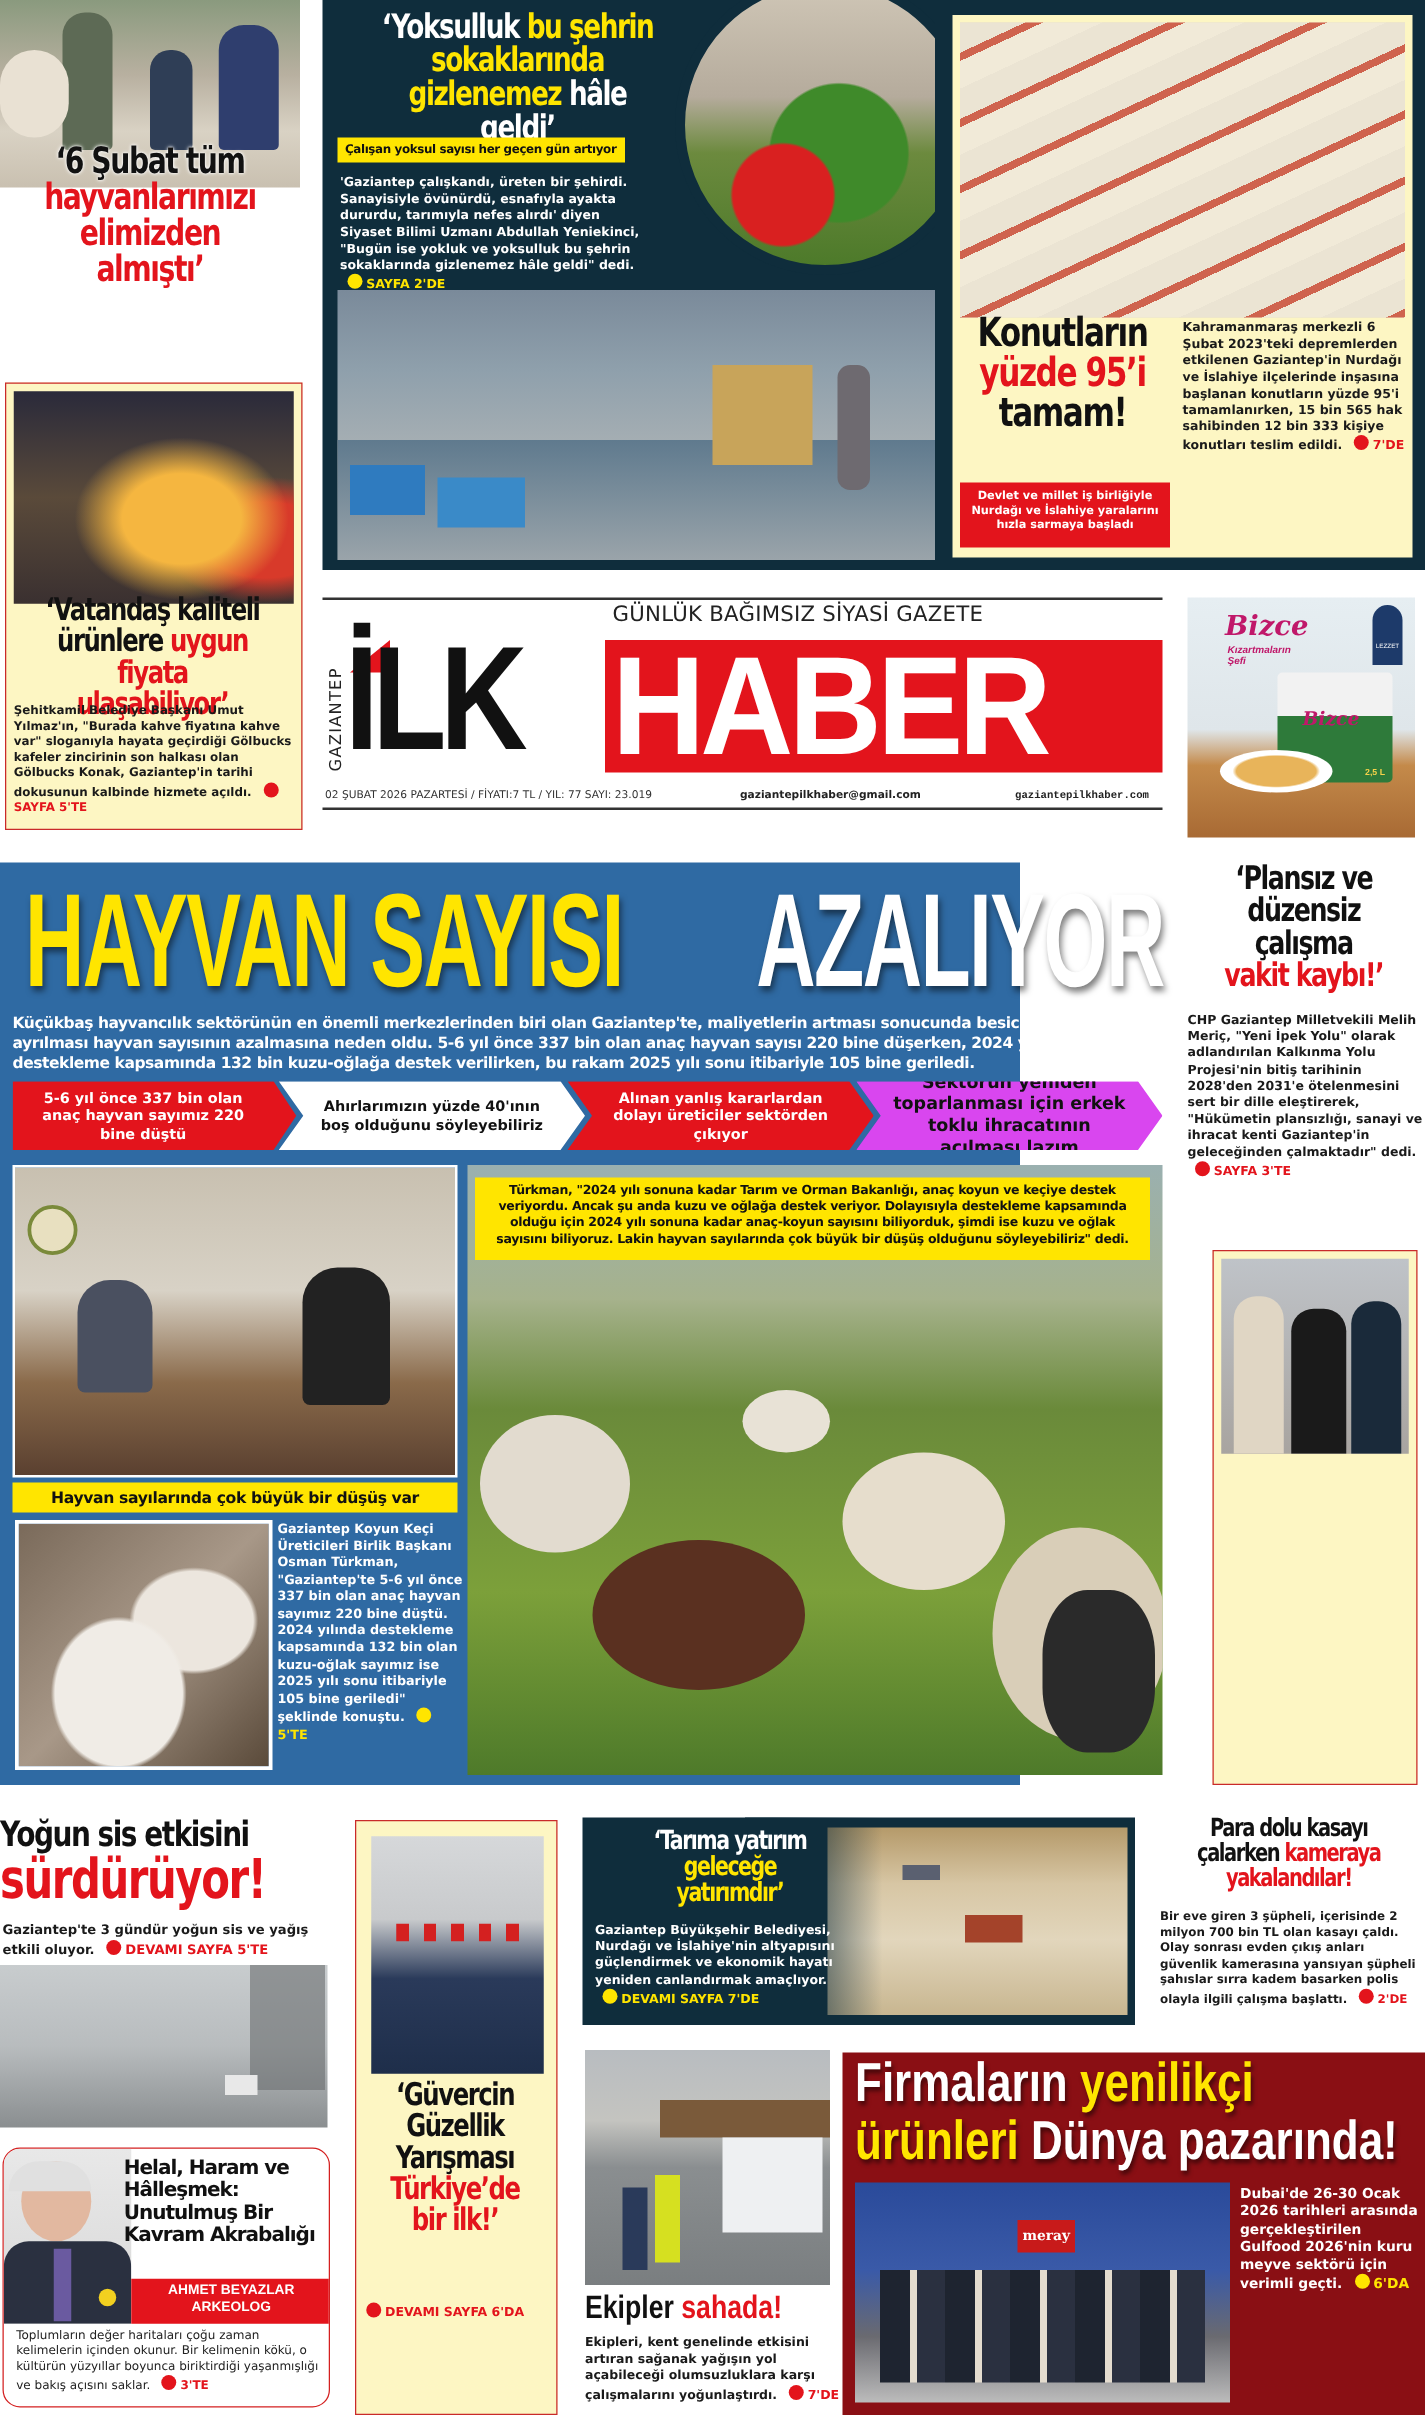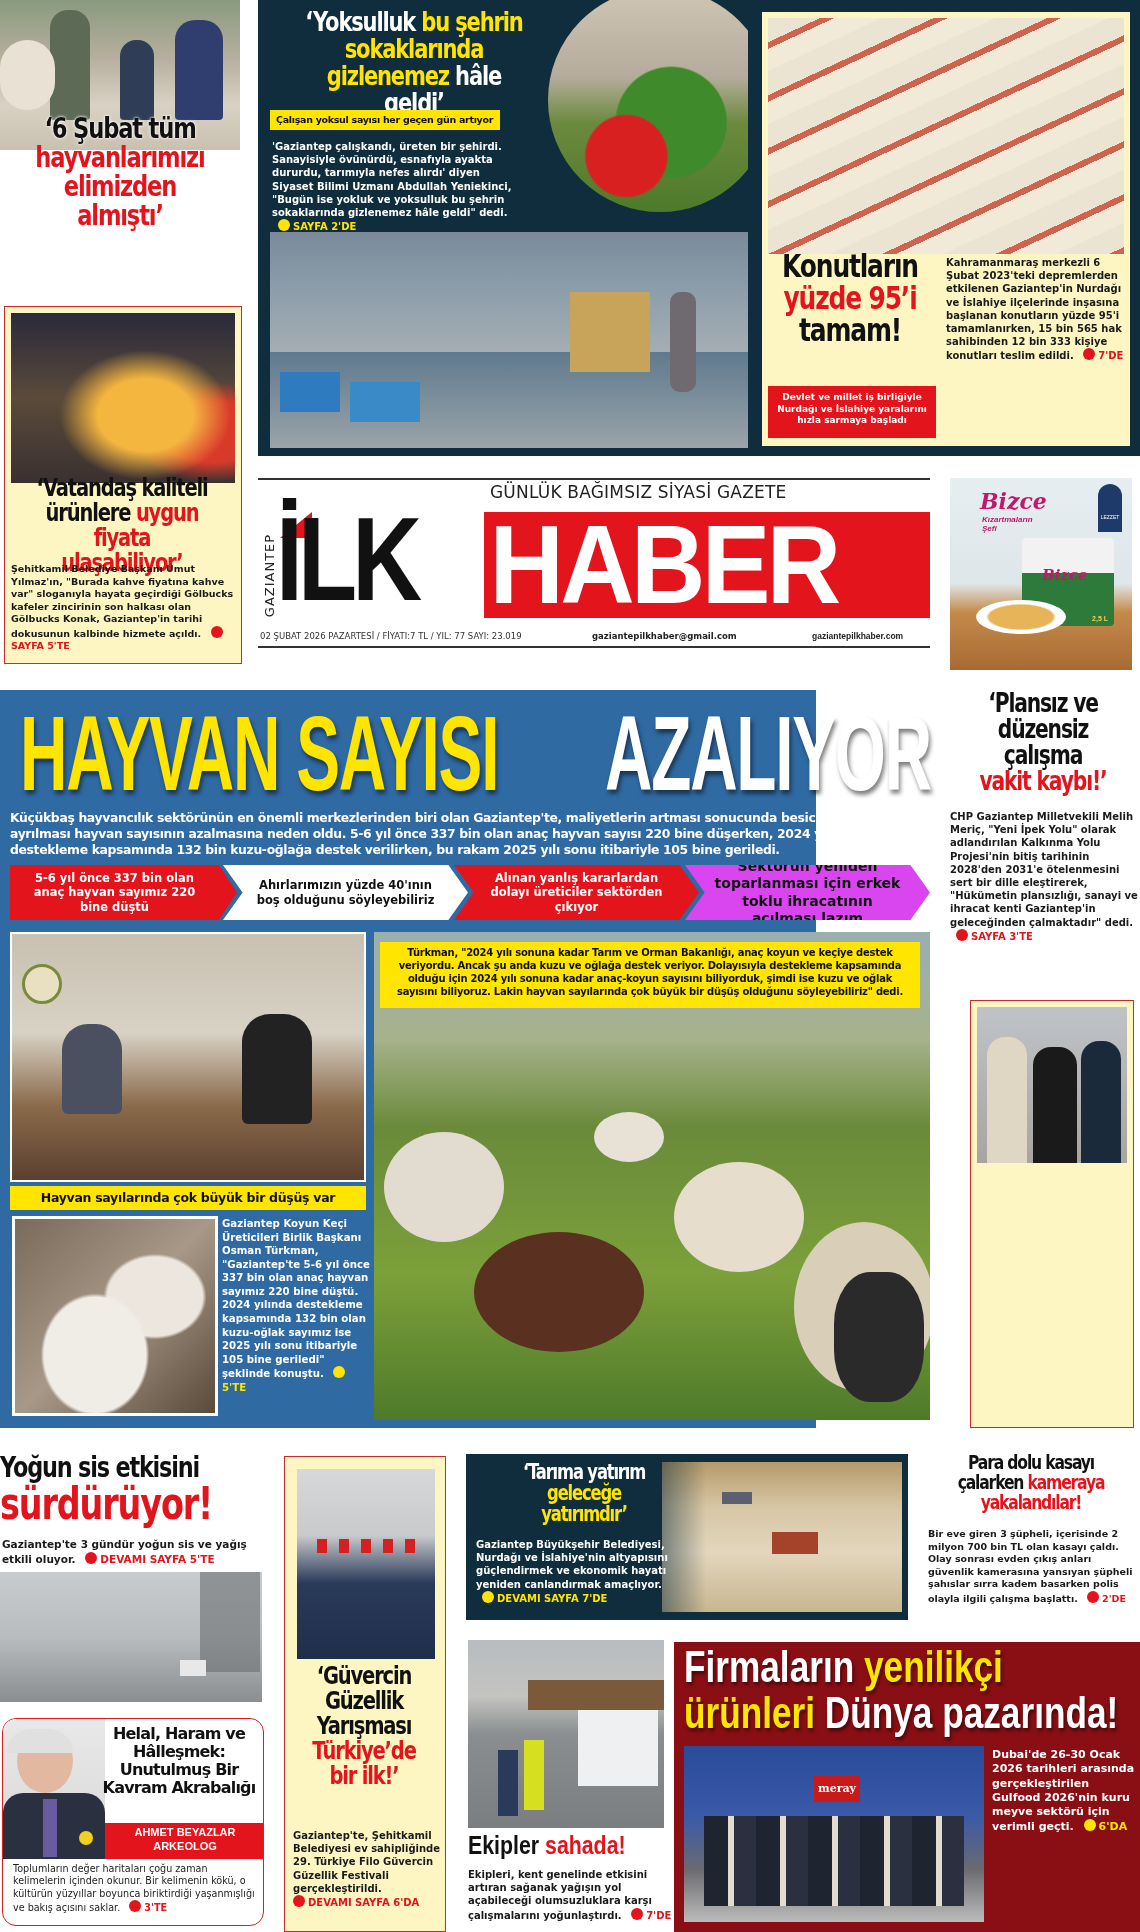--- a/index.html
+++ b/index.html
@@ -89,21 +89,21 @@
   <div class="abs" style="left:232px;top:10px;font-size:17px;color:#222;font-family:'DejaVu Sans',sans-serif;letter-spacing:.2px">GÜNLÜK BAĞIMSIZ SİYASİ GAZETE</div>
   <div class="abs" style="left:-34px;top:96px;font-size:13px;color:#222;transform:rotate(-90deg);font-family:'DejaVu Sans',sans-serif;letter-spacing:1px;width:90px;text-align:center">GAZIANTEP</div>
   <div class="abs" style="left:22px;top:40px;width:0;height:0;border-left:32px solid transparent;border-bottom:26px solid #e3141c"></div>
   <div class="abs" style="left:18px;top:28px;font-size:118px;font-weight:900;color:#111;font-family:'Liberation Sans',sans-serif;letter-spacing:-6px;transform:scaleX(.82);transform-origin:left top;line-height:1">İLK</div>
   <div class="abs" style="left:226px;top:40px;width:446px;height:106px;background:#e3141c;overflow:hidden">
     <div style="font-size:112px;font-weight:900;color:#fff;font-family:'Liberation Sans',sans-serif;letter-spacing:-4px;line-height:106px;transform:scaleX(.92);transform-origin:left top;padding-left:6px">HABER</div>
   </div>
   <div class="abs" style="left:0;top:174px;width:672px;height:1.5px;background:#333"></div>
   <div class="abs" style="left:2px;top:159px;font-size:8.5px;color:#333;font-family:'DejaVu Sans',sans-serif">02 ŞUBAT 2026 PAZARTESİ / FİYATI:7 TL / YIL: 77 SAYI: 23.019</div>
   <div class="abs" style="left:334px;top:159px;font-size:8.5px;font-weight:700;color:#222;font-family:'DejaVu Sans',sans-serif">gaziantepilkhaber@gmail.com</div>
-  <div class="abs" style="left:554px;top:159px;font-size:8.5px;font-weight:700;color:#222;font-family:Liberation Sans, sans-serif">gaziantepilkhaber.com</div>
+  <div class="abs" style="left:554px;top:159px;font-size:8.5px;font-weight:700;color:#222;font-family:Liberation Mono, monospace">gaziantepilkhaber.com</div>
 </div>
 
 <div class="abs" style="left:950px;top:478px;width:182px;height:192px;background:linear-gradient(180deg,#e6eef2 0%,#dfe6ea 55%,#c48a4a 70%,#a86a34 100%);overflow:hidden">
   <div class="abs" style="left:30px;top:10px;font-size:22px;font-weight:900;color:#c0186a;font-family:'DejaVu Serif',serif;font-style:italic">Bizce</div>
   <div class="abs" style="left:32px;top:38px;font-size:8px;font-weight:700;color:#c0186a;font-style:italic;line-height:1.1"><span>Kızartmaların</span><br><span>Şefi</span></div>
   <div class="abs" style="left:148px;top:6px;width:24px;height:48px;background:#1d3a6a;border-radius:12px 12px 0 0;color:#fff;font-size:5px;text-align:center;padding-top:30px">LEZZET</div>
   <div class="abs" style="left:72px;top:60px;width:92px;height:88px;background:linear-gradient(180deg,#f2f2f2 0 40%,#2e7a3a 40% 100%);border-radius:4px">
     <div style="position:absolute;left:20px;top:28px;font-size:15px;font-weight:900;color:#c0186a;font-style:italic;font-family:'DejaVu Serif',serif">Bizce</div>
     <div style="position:absolute;right:6px;bottom:4px;font-size:7px;color:#f5d24a;font-weight:700">2,5 L</div>
   </div>
@@ -191,21 +191,21 @@
     <div class="abs" style="left:20px;top:70px;width:100px;height:14px;background:repeating-linear-gradient(90deg,#d42020 0 10px,transparent 10px 22px)"></div>
   </div>
   <div class="hl" style="position:absolute;left:0;top:206px;width:158px;font-size:25px">
     <div class="blk sq">‘Güvercin</div>
     <div class="blk sq">Güzellik</div>
     <div class="blk sq">Yarışması</div>
     <div class="red sq">Türkiye’de</div>
     <div class="red sq">bir ilk!’</div>
   </div>
   <p class="body" style="position:absolute;left:8px;top:372px;width:150px;font-size:10px">
-    <span>Gaziantep'te, Şehitkamil Belediyesi ev sahipliğinde 29. Türkiye Filo Güvercin Güzellik Festivali gerçekleştirildi.</span><br>
+    <br>
     <span class="dot" style="margin-left:0"></span><span class="ref">DEVAMI SAYFA 6'DA</span>
   </p>
 </div>
 
 <div class="abs navy" style="left:466px;top:1454px;width:442px;height:166px">
   <div class="photo" style="left:196px;top:8px;width:240px;height:150px;background:linear-gradient(180deg,#b59a6a 0%,#d7c6a4 30%,#e2d6bc 60%,#c8b690 100%)">
     <div class="abs" style="left:110px;top:70px;width:46px;height:22px;background:#a4432a"></div>
     <div class="abs" style="left:60px;top:30px;width:30px;height:12px;background:#5a6070"></div>
   </div>
   <div class="abs" style="left:130px;top:0;width:110px;height:166px;background:linear-gradient(90deg,#0f2d3c 20%,rgba(15,45,60,0))"></div>
@@ -233,21 +233,21 @@
 </div>
 
 <div class="abs" style="left:2px;top:1718px;width:262px;height:208px;border:1.5px solid #d42020;border-radius:14px;overflow:hidden;background:#fff">
   <div class="photo" style="left:0;top:0;width:102px;height:140px;background:linear-gradient(180deg,#e8e8e8 0%,#d8d8d8 100%)">
     <div class="abs" style="left:14px;top:10px;width:56px;height:64px;border-radius:50%;background:#e2b8a0"></div>
     <div class="abs" style="left:4px;top:10px;width:66px;height:24px;border-radius:30px 30px 0 0;background:#e0e0e0"></div>
     <div class="abs" style="left:0;top:74px;width:102px;height:66px;background:#2a3040;border-radius:20px 20px 0 0"></div>
     <div class="abs" style="left:40px;top:80px;width:14px;height:58px;background:#6a5aa0"></div>
     <div class="abs" style="left:76px;top:112px;width:14px;height:14px;border-radius:50%;background:#f2d020"></div>
   </div>
-  <div class="abs" style="left:96px;top:6px;width:160px;font-family:'DejaVu Sans',sans-serif;font-weight:900;font-size:16px;line-height:1.12;text-align:center;color:#111;letter-spacing:-.8px">Helal, Haram ve Hâlleşmek: Unutulmuş Bir Kavram Akrabalığı</div>
+  <div class="abs" style="left:96px;top:6px;width:160px;font-family:'DejaVu Sans',sans-serif;font-weight:900;font-size:16px;line-height:1.12;text-align:left;color:#111;letter-spacing:-.8px">Helal, Haram ve Hâlleşmek: Unutulmuş Bir Kavram Akrabalığı</div>
   <div class="abs" style="left:102px;top:104px;width:160px;height:36px;background:#e3141c;color:#fff;text-align:center;font-family:'Liberation Sans',sans-serif;font-weight:700;font-size:11px;line-height:1.3;padding-top:2px">
     <div>AHMET BEYAZLAR</div>
     <div>ARKEOLOG</div>
   </div>
   <p class="abs" style="left:10px;top:144px;width:250px;font-family:'DejaVu Sans',sans-serif;font-size:9.6px;line-height:1.3;color:#222">
     <span>Toplumların değer haritaları çoğu zaman kelimelerin içinden okunur. Bir kelimenin kökü, o kültürün yüzyıllar boyunca biriktirdiği yaşanmışlığı ve bakış açısını saklar.</span>
     <span class="dot"></span><span class="ref">3'TE</span>
   </p>
 </div>
 

